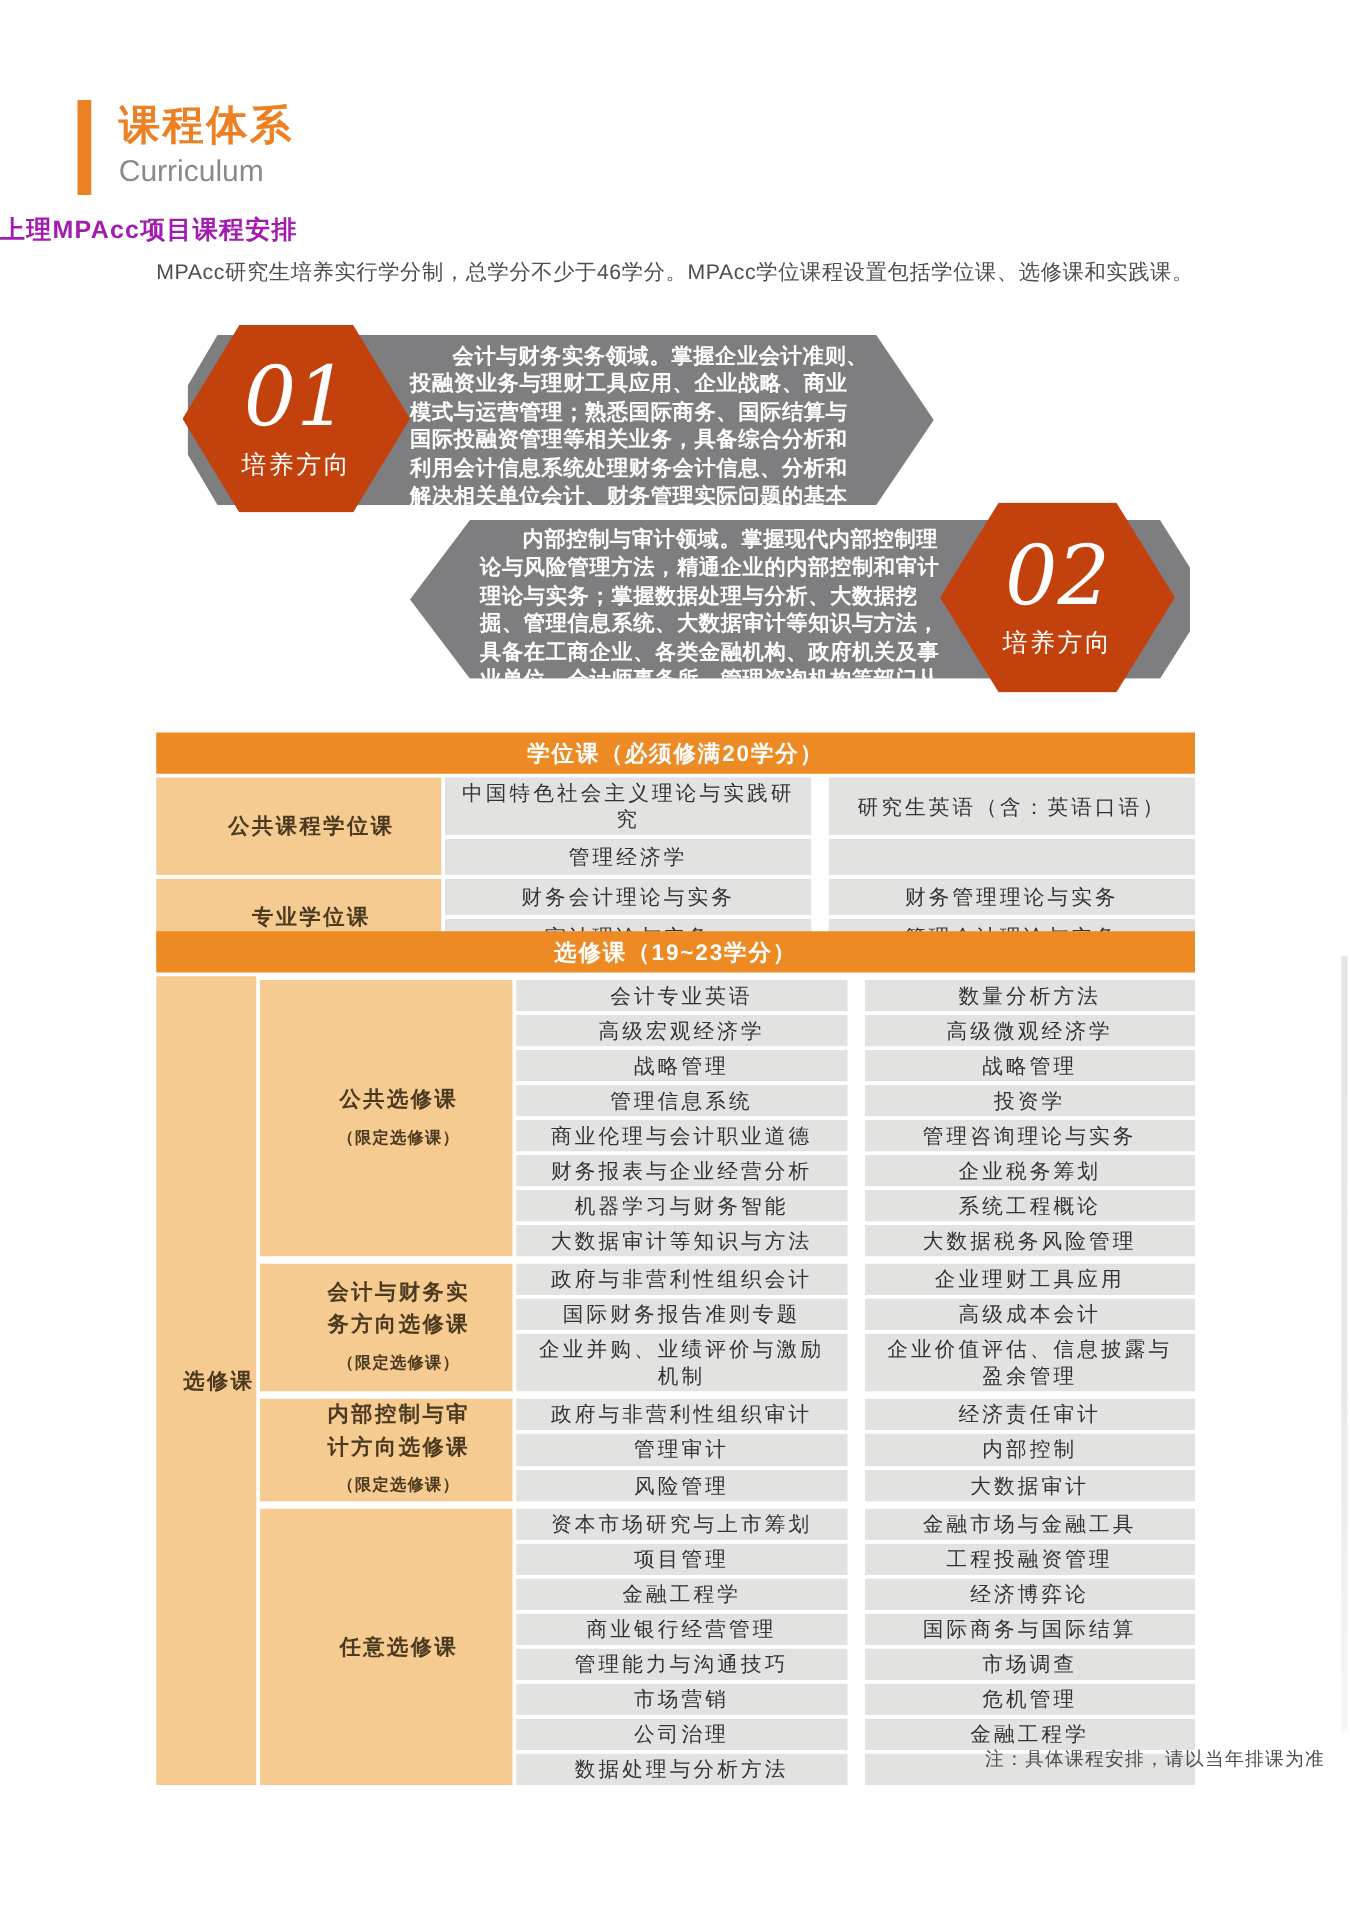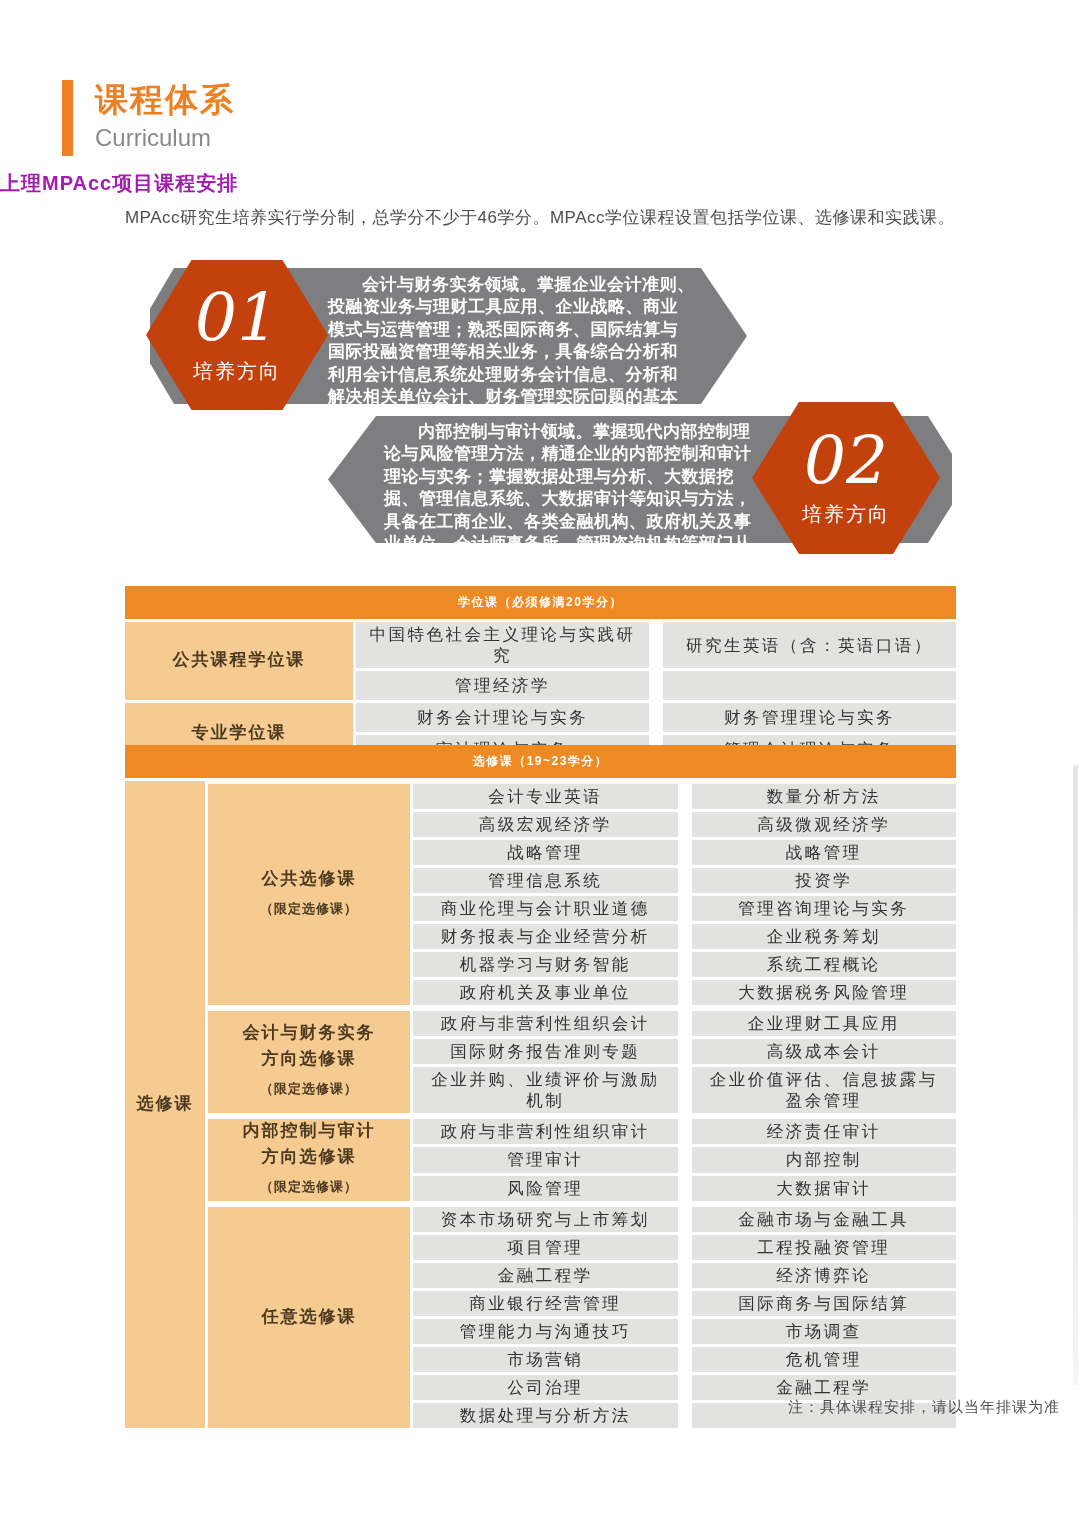--- a/index.html
+++ b/index.html
@@ -31,22 +31,22 @@
          align-items:center; justify-content:center; color:#fff;
          clip-path:polygon(25% 0, 75% 0, 100% 50%, 75% 100%, 25% 100%, 0 50%); }
   .hex1 { left:146px; top:260px; width:182px; height:150px; }
   .hex2 { left:752px; top:402px; width:188px; height:152px; }
   .hex-number { font-family:"DejaVu Serif", serif; font-style:italic; font-size:66px; line-height:64px; }
   .hex-label { font-size:20px; margin-top:8px; letter-spacing:2px; }
 
   
   .tbl { position:absolute; left:125px; width:831px; }
   .tbl-header { height:33px; background:#ED8A23; color:#ffffff; font-weight:bold;
-                font-size:12px; letter-spacing:1.5px; display:flex; align-items:center; justify-content:center; }
-  .serifcn { font-family:Liberation Mono, monospace; }
+                font-size:18px; letter-spacing:1.5px; display:flex; align-items:center; justify-content:center; }
+  .serifcn { font-family:Liberation Sans, sans-serif;padding-left:20px; }
   .gcell { background:#F5CB92; display:flex; flex-direction:column; align-items:center; justify-content:center;
            color:#4b3a20; font-weight:bold; font-size:17px; letter-spacing:2px; text-align:center; line-height:26px; }
   .gsub { font-size:13px; font-weight:bold; letter-spacing:1px; margin-top:4px; }
   .dgroup, .egroup { display:flex; gap:3px; margin-top:3px; }
   .dlabel { width:228px; }
   .dcourses, .ecourses { flex:1; display:flex; flex-direction:column; gap:3px; }
   .drow, .erow { display:flex; gap:14px; flex:1; }
   .dcell, .ecell { flex:1; background:#E2E2E1; display:flex; align-items:center; justify-content:center;
                    font-family:"Liberation Serif", serif; font-size:16.5px; color:#333;
                    letter-spacing:2.5px; min-height:29px; padding:2px 10px; text-align:center; line-height:21px; }
@@ -157,21 +157,21 @@
             </div>
             <div class="erow">
               <div class="ecell">财务报表与企业经营分析</div>
               <div class="ecell">企业税务筹划</div>
             </div>
             <div class="erow">
               <div class="ecell">机器学习与财务智能</div>
               <div class="ecell">系统工程概论</div>
             </div>
             <div class="erow">
-              <div class="ecell">政府机关及事业单位</div>
+              <div class="ecell">大数据审计等知识与方法</div>
               <div class="ecell">大数据税务风险管理</div>
             </div>
           </div>
         </div>
         <div class="egroup">
           <div class="elabel gcell serifcn">
             <div class="" style="padding: 0px 30px;">会计与财务实务方向选修课</div>
             <div class="gsub">（限定选修课）</div>
           </div>
           <div class="ecourses">

